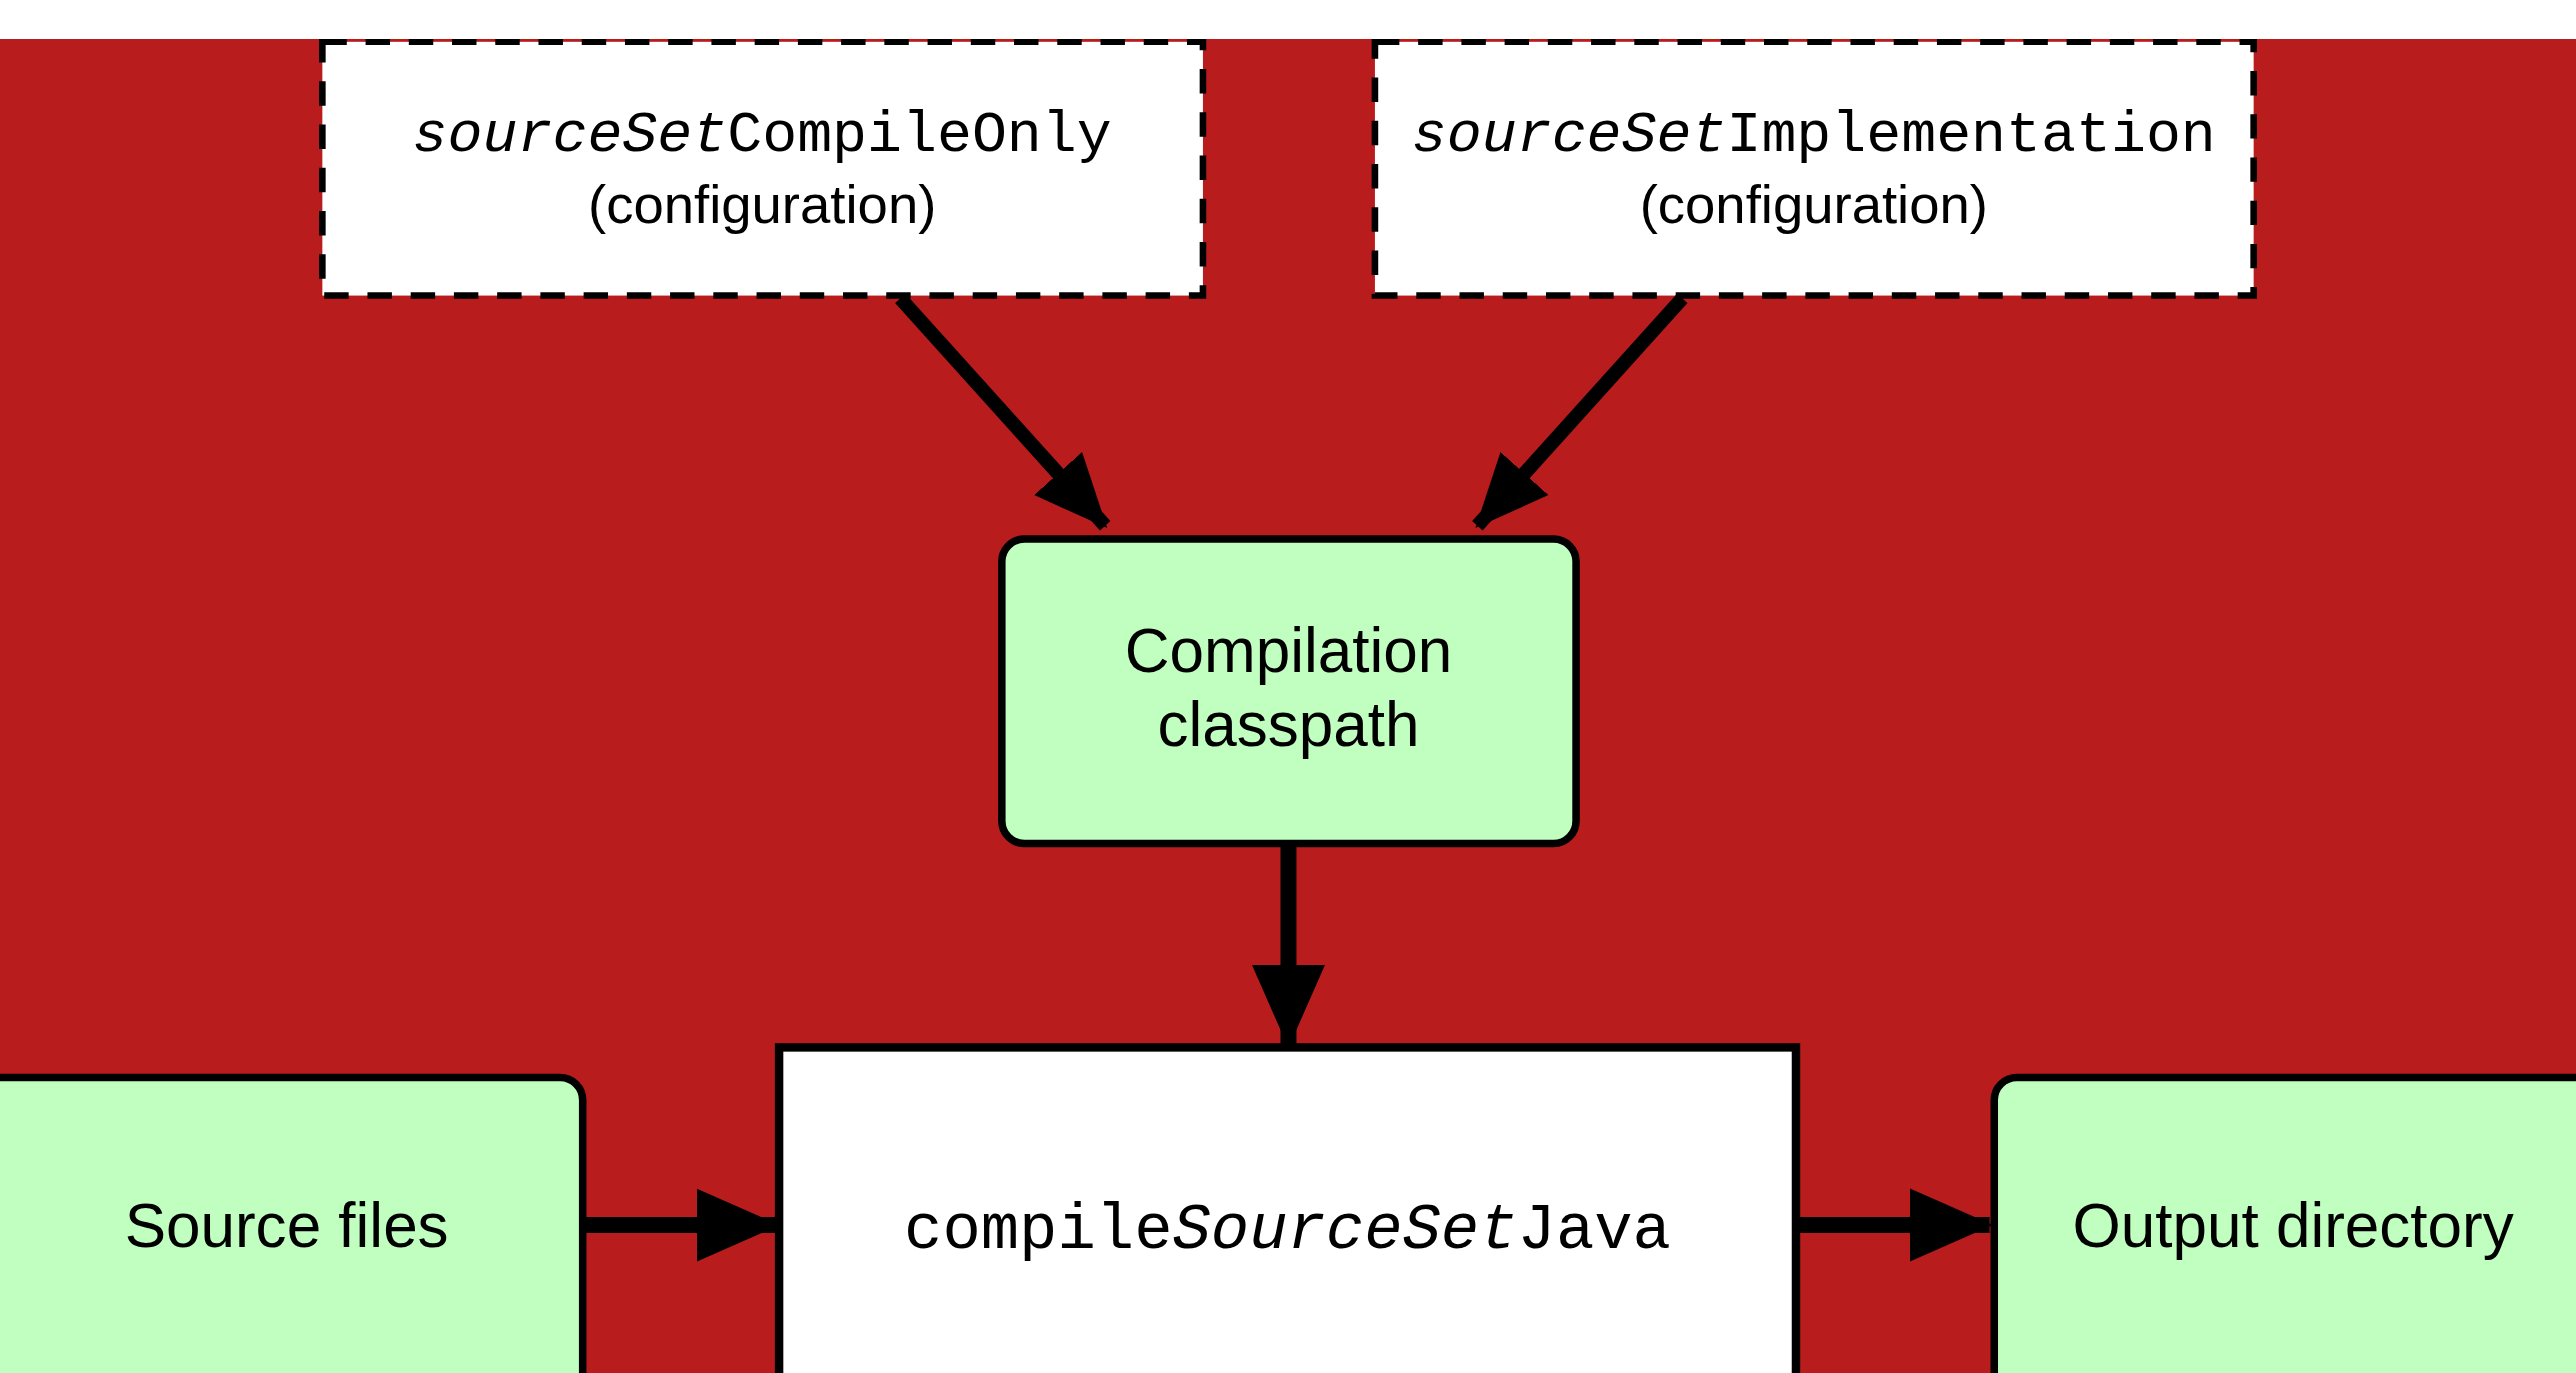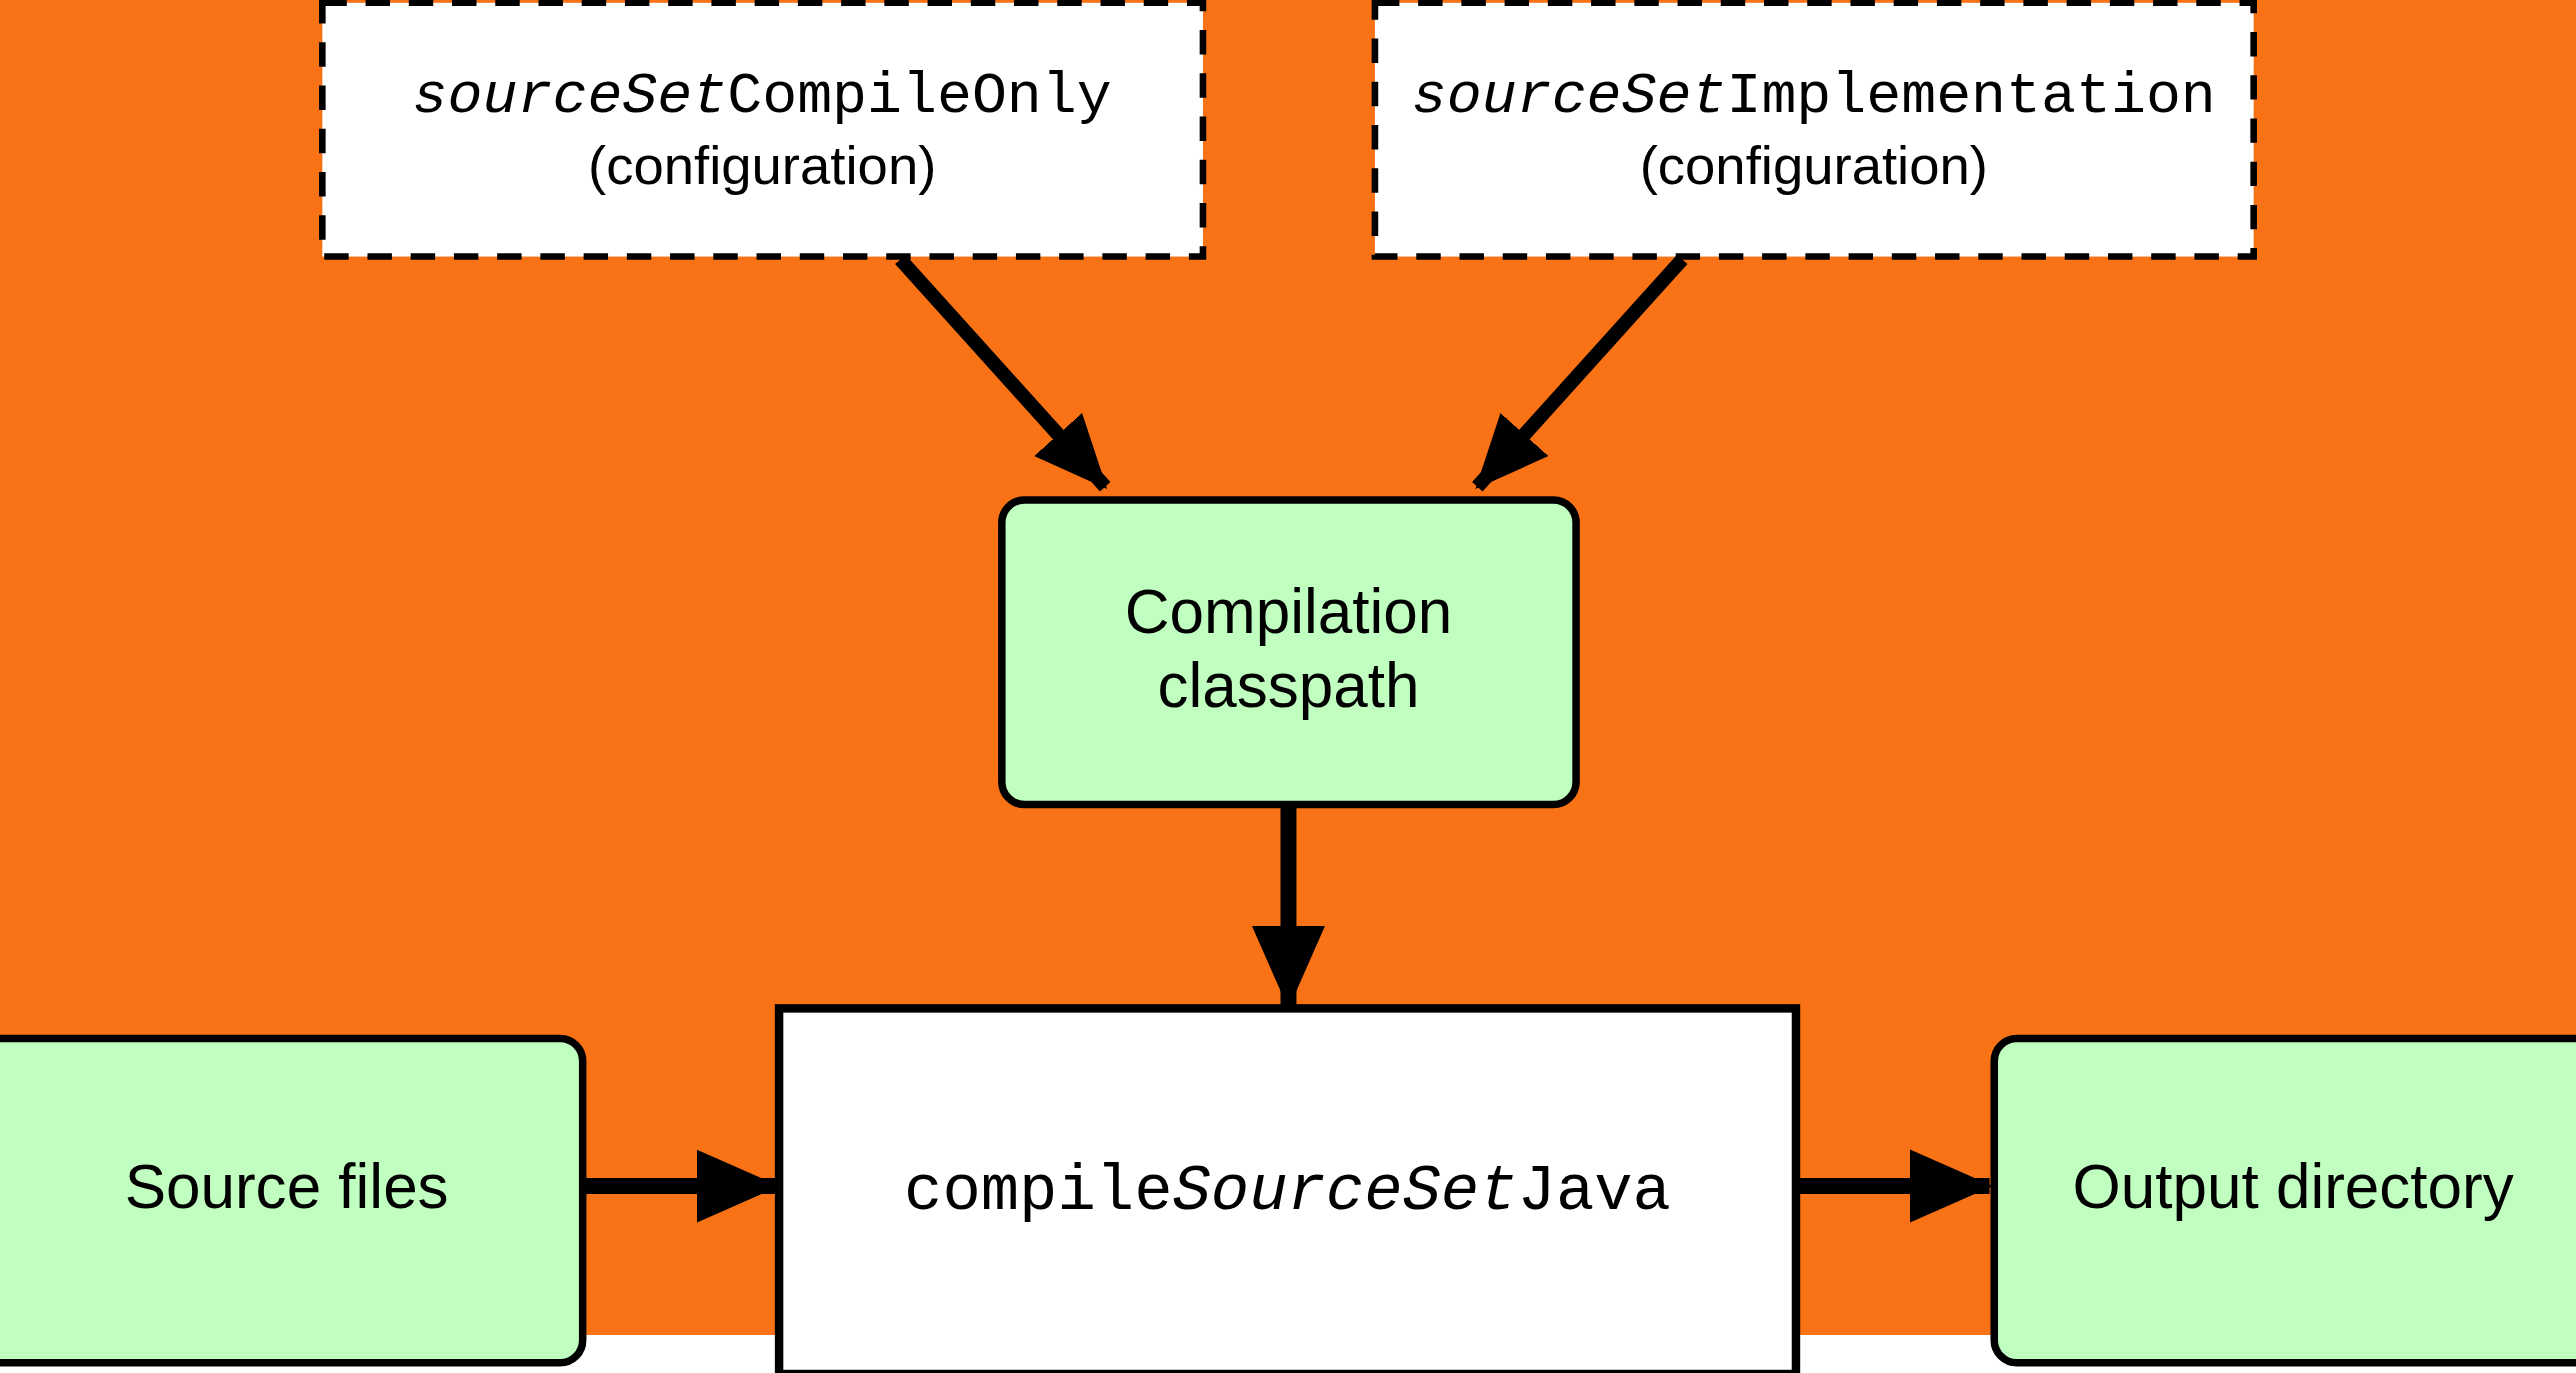--- a/index.html
+++ b/index.html
@@ -10,21 +10,22 @@
   body {
     width: 2576px;
     height: 1374px;
     overflow: hidden;
     font-family: "Liberation Sans", sans-serif;
   }
   #diagram-root {
     position: relative;
     width: 2576px;
     height: 1335px;
-    background: #f97316;
+    background: #b91c1c;
+    margin-top: 39px;
   }
   #diagram-svg {
     position: absolute;
     top: 0;
     left: 0;
     width: 2576px;
     height: 1374px;
     display: block;
   }
   .node-label {

